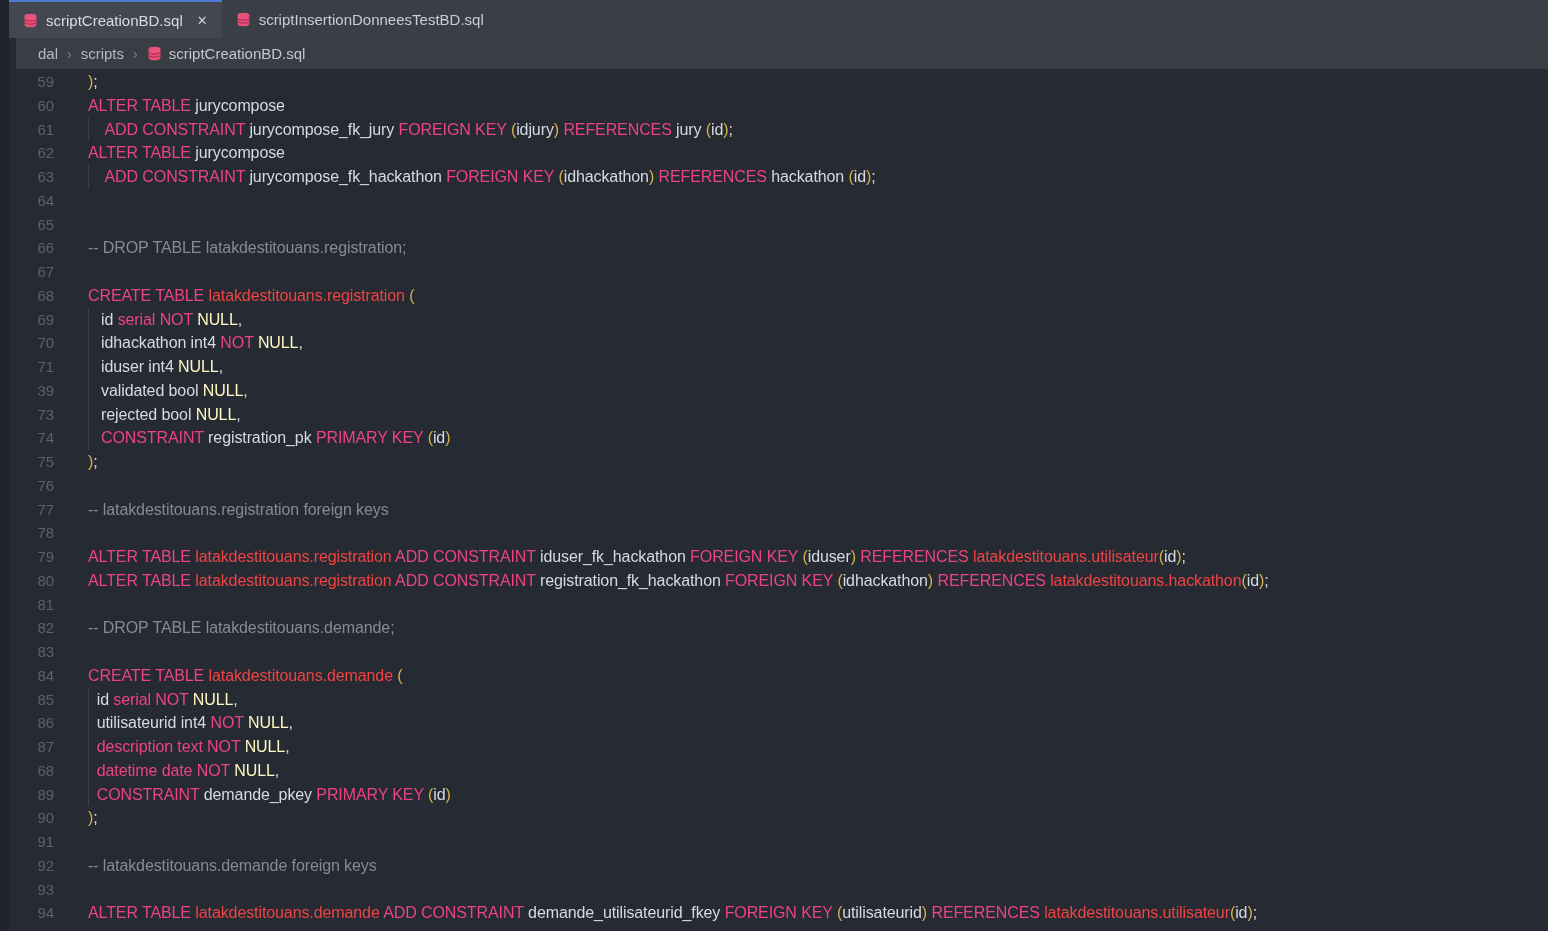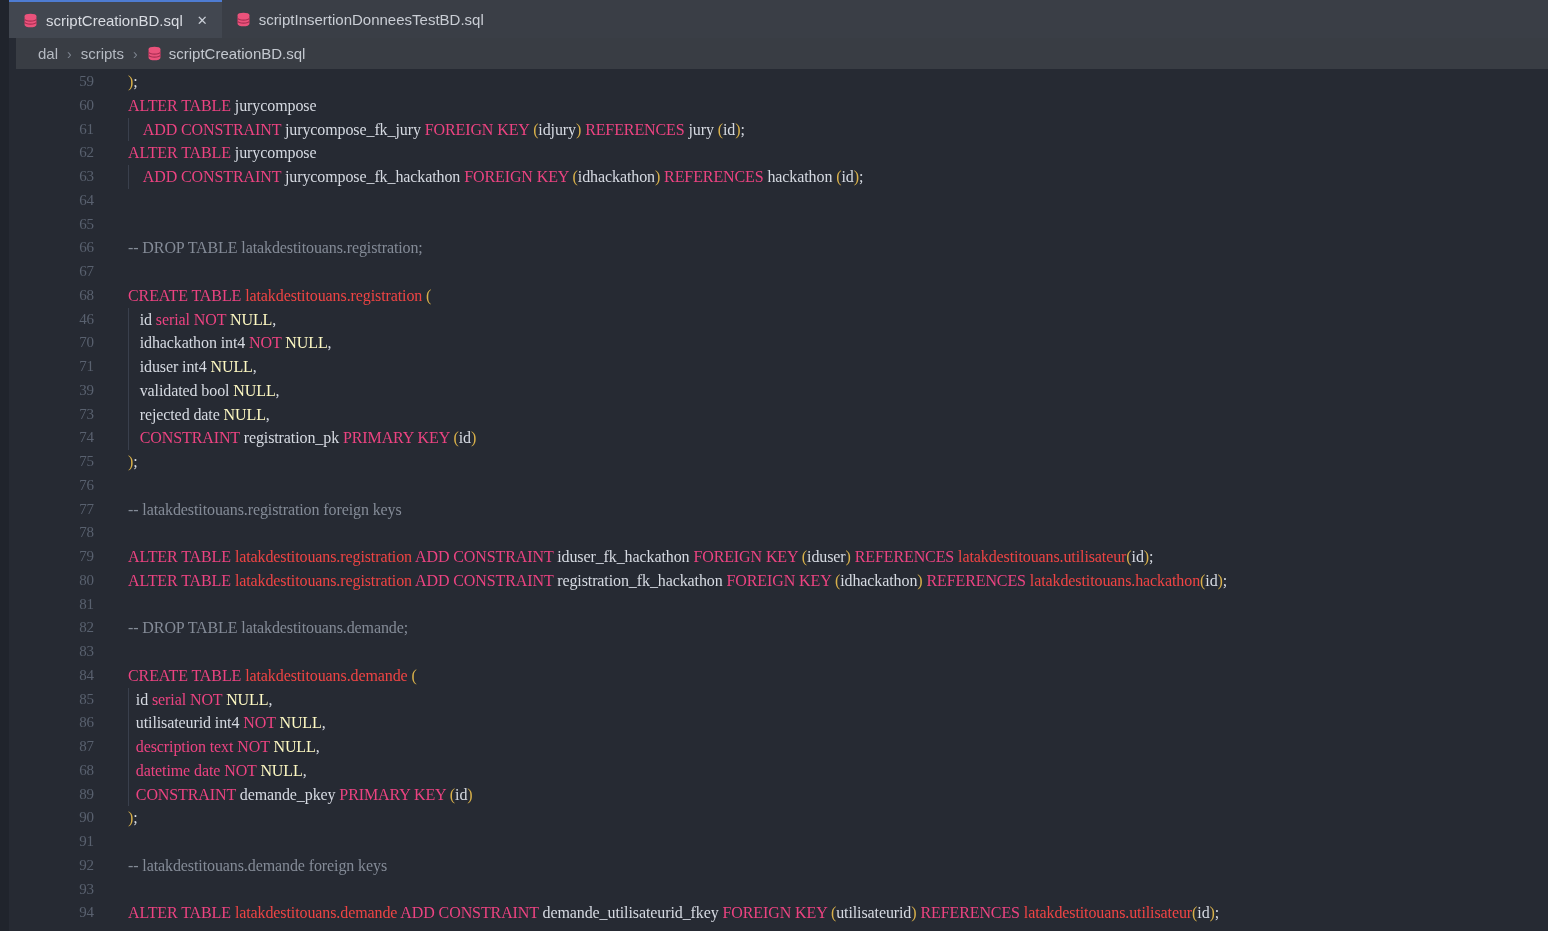--- a/index.html
+++ b/index.html
@@ -29,22 +29,22 @@
   
   .breadcrumb{ height:31px; background:var(--breadcrumb-bg); display:flex;
     align-items:center; gap:9px; padding-left:22px; font-size:15px;
     color:#b5bac2;margin-left:16px; }
   .breadcrumb .sep{ color:#7d848f; font-size:14px; }
   .breadcrumb .crumb{ cursor:pointer; }
   .breadcrumb .file{ display:flex; align-items:center; gap:7px; color:#c3c8cf; }
 
   
   .editor{ position:relative; height:658px; padding-top:1px;
-    font-family:Liberation Serif, serif; font-size:16px;
-    letter-spacing:-0.1px; background:var(--editor-bg);padding-left:40px; }
+    font-family:Liberation Sans, sans-serif; font-size:16px;
+    letter-spacing:-0.1px; background:var(--editor-bg); }
   .code-line{ display:flex; height:23.75px; line-height:23.75px;
     white-space:pre; }
   .ln{ flex:0 0 54px; text-align:right; color:#59616f; font-size:15px;
     user-select:none; }
   .lc{ margin-left:34px; position:relative; flex:1; }
   .guide{ position:absolute; left:0; top:0; bottom:0; width:1px;
     background:#3a404d; }
   .tok-w{ color:#d6dae2; }
   .tok-kw{ color:#ec4381; }
   .tok-lp{ color:#fef9c3; }
@@ -99,25 +99,25 @@
     <div class="code-line"><span class="ln">59</span><span class="lc"><span class="tok-y">)</span><span class="tok-w">;</span></span></div>
     <div class="code-line"><span class="ln">60</span><span class="lc"><span class="tok-kw">ALTER TABLE</span><span class="tok-w"> jurycompose</span></span></div>
     <div class="code-line"><span class="ln">61</span><span class="lc"><span class="guide"></span><span class="tok-w">    </span><span class="tok-kw">ADD CONSTRAINT</span><span class="tok-w"> jurycompose_fk_jury </span><span class="tok-kw">FOREIGN KEY</span><span class="tok-w"> </span><span class="tok-y">(</span><span class="tok-w">idjury</span><span class="tok-y">)</span><span class="tok-w"> </span><span class="tok-kw">REFERENCES</span><span class="tok-w"> jury </span><span class="tok-y">(</span><span class="tok-w">id</span><span class="tok-y">)</span><span class="tok-w">;</span></span></div>
     <div class="code-line"><span class="ln">62</span><span class="lc"><span class="tok-kw">ALTER TABLE</span><span class="tok-w"> jurycompose</span></span></div>
     <div class="code-line"><span class="ln">63</span><span class="lc"><span class="guide"></span><span class="tok-w">    </span><span class="tok-kw">ADD CONSTRAINT</span><span class="tok-w"> jurycompose_fk_hackathon </span><span class="tok-kw">FOREIGN KEY</span><span class="tok-w"> </span><span class="tok-y">(</span><span class="tok-w">idhackathon</span><span class="tok-y">)</span><span class="tok-w"> </span><span class="tok-kw">REFERENCES</span><span class="tok-w"> hackathon </span><span class="tok-y">(</span><span class="tok-w">id</span><span class="tok-y">)</span><span class="tok-w">;</span></span></div>
     <div class="code-line"><span class="ln">64</span><span class="lc"></span></div>
     <div class="code-line"><span class="ln">65</span><span class="lc"></span></div>
     <div class="code-line"><span class="ln">66</span><span class="lc"><span class="tok-cm">-- DROP TABLE latakdestitouans.registration;</span></span></div>
     <div class="code-line"><span class="ln">67</span><span class="lc"></span></div>
     <div class="code-line"><span class="ln">68</span><span class="lc"><span class="tok-kw">CREATE TABLE</span><span class="tok-w"> </span><span class="tok-pu">latakdestitouans.registration</span><span class="tok-w"> </span><span class="tok-y">(</span></span></div>
-    <div class="code-line"><span class="ln">46</span><span class="lc"><span class="guide"></span><span class="tok-w">   id </span><span class="tok-kw">serial</span><span class="tok-w"> </span><span class="tok-kw">NOT</span><span class="tok-w"> </span><span class="tok-lp">NULL</span><span class="tok-w">,</span></span></div>
+    <div class="code-line"><span class="ln">69</span><span class="lc"><span class="guide"></span><span class="tok-w">   id </span><span class="tok-kw">serial</span><span class="tok-w"> </span><span class="tok-kw">NOT</span><span class="tok-w"> </span><span class="tok-lp">NULL</span><span class="tok-w">,</span></span></div>
     <div class="code-line"><span class="ln">70</span><span class="lc"><span class="guide"></span><span class="tok-w">   idhackathon int4 </span><span class="tok-kw">NOT</span><span class="tok-w"> </span><span class="tok-lp">NULL</span><span class="tok-w">,</span></span></div>
     <div class="code-line"><span class="ln">71</span><span class="lc"><span class="guide"></span><span class="tok-w">   iduser int4 </span><span class="tok-lp">NULL</span><span class="tok-w">,</span></span></div>
     <div class="code-line"><span class="ln">39</span><span class="lc"><span class="guide"></span><span class="tok-w">   validated bool </span><span class="tok-lp">NULL</span><span class="tok-w">,</span></span></div>
-    <div class="code-line"><span class="ln">73</span><span class="lc"><span class="guide"></span><span class="tok-w">   rejected date </span><span class="tok-lp">NULL</span><span class="tok-w">,</span></span></div>
+    <div class="code-line"><span class="ln">73</span><span class="lc"><span class="guide"></span><span class="tok-w">   rejected bool </span><span class="tok-lp">NULL</span><span class="tok-w">,</span></span></div>
     <div class="code-line"><span class="ln">74</span><span class="lc"><span class="guide"></span><span class="tok-w">   </span><span class="tok-kw">CONSTRAINT</span><span class="tok-w"> registration_pk </span><span class="tok-kw">PRIMARY KEY</span><span class="tok-w"> </span><span class="tok-y">(</span><span class="tok-w">id</span><span class="tok-y">)</span></span></div>
     <div class="code-line"><span class="ln">75</span><span class="lc"><span class="tok-y">)</span><span class="tok-w">;</span></span></div>
     <div class="code-line"><span class="ln">76</span><span class="lc"></span></div>
     <div class="code-line"><span class="ln">77</span><span class="lc"><span class="tok-cm">-- latakdestitouans.registration foreign keys</span></span></div>
     <div class="code-line"><span class="ln">78</span><span class="lc"></span></div>
     <div class="code-line"><span class="ln">79</span><span class="lc"><span class="tok-kw">ALTER TABLE</span><span class="tok-w"> </span><span class="tok-pu">latakdestitouans.registration</span><span class="tok-w"> </span><span class="tok-kw">ADD CONSTRAINT</span><span class="tok-w"> iduser_fk_hackathon </span><span class="tok-kw">FOREIGN KEY</span><span class="tok-w"> </span><span class="tok-y">(</span><span class="tok-w">iduser</span><span class="tok-y">)</span><span class="tok-w"> </span><span class="tok-kw">REFERENCES</span><span class="tok-w"> </span><span class="tok-pu">latakdestitouans.utilisateur</span><span class="tok-y">(</span><span class="tok-w">id</span><span class="tok-y">)</span><span class="tok-w">;</span></span></div>
     <div class="code-line"><span class="ln">80</span><span class="lc"><span class="tok-kw">ALTER TABLE</span><span class="tok-w"> </span><span class="tok-pu">latakdestitouans.registration</span><span class="tok-w"> </span><span class="tok-kw">ADD CONSTRAINT</span><span class="tok-w"> registration_fk_hackathon </span><span class="tok-kw">FOREIGN KEY</span><span class="tok-w"> </span><span class="tok-y">(</span><span class="tok-w">idhackathon</span><span class="tok-y">)</span><span class="tok-w"> </span><span class="tok-kw">REFERENCES</span><span class="tok-w"> </span><span class="tok-pu">latakdestitouans.hackathon</span><span class="tok-y">(</span><span class="tok-w">id</span><span class="tok-y">)</span><span class="tok-w">;</span></span></div>
     <div class="code-line"><span class="ln">81</span><span class="lc"></span></div>
     <div class="code-line"><span class="ln">82</span><span class="lc"><span class="tok-cm">-- DROP TABLE latakdestitouans.demande;</span></span></div>
     <div class="code-line"><span class="ln">83</span><span class="lc"></span></div>

